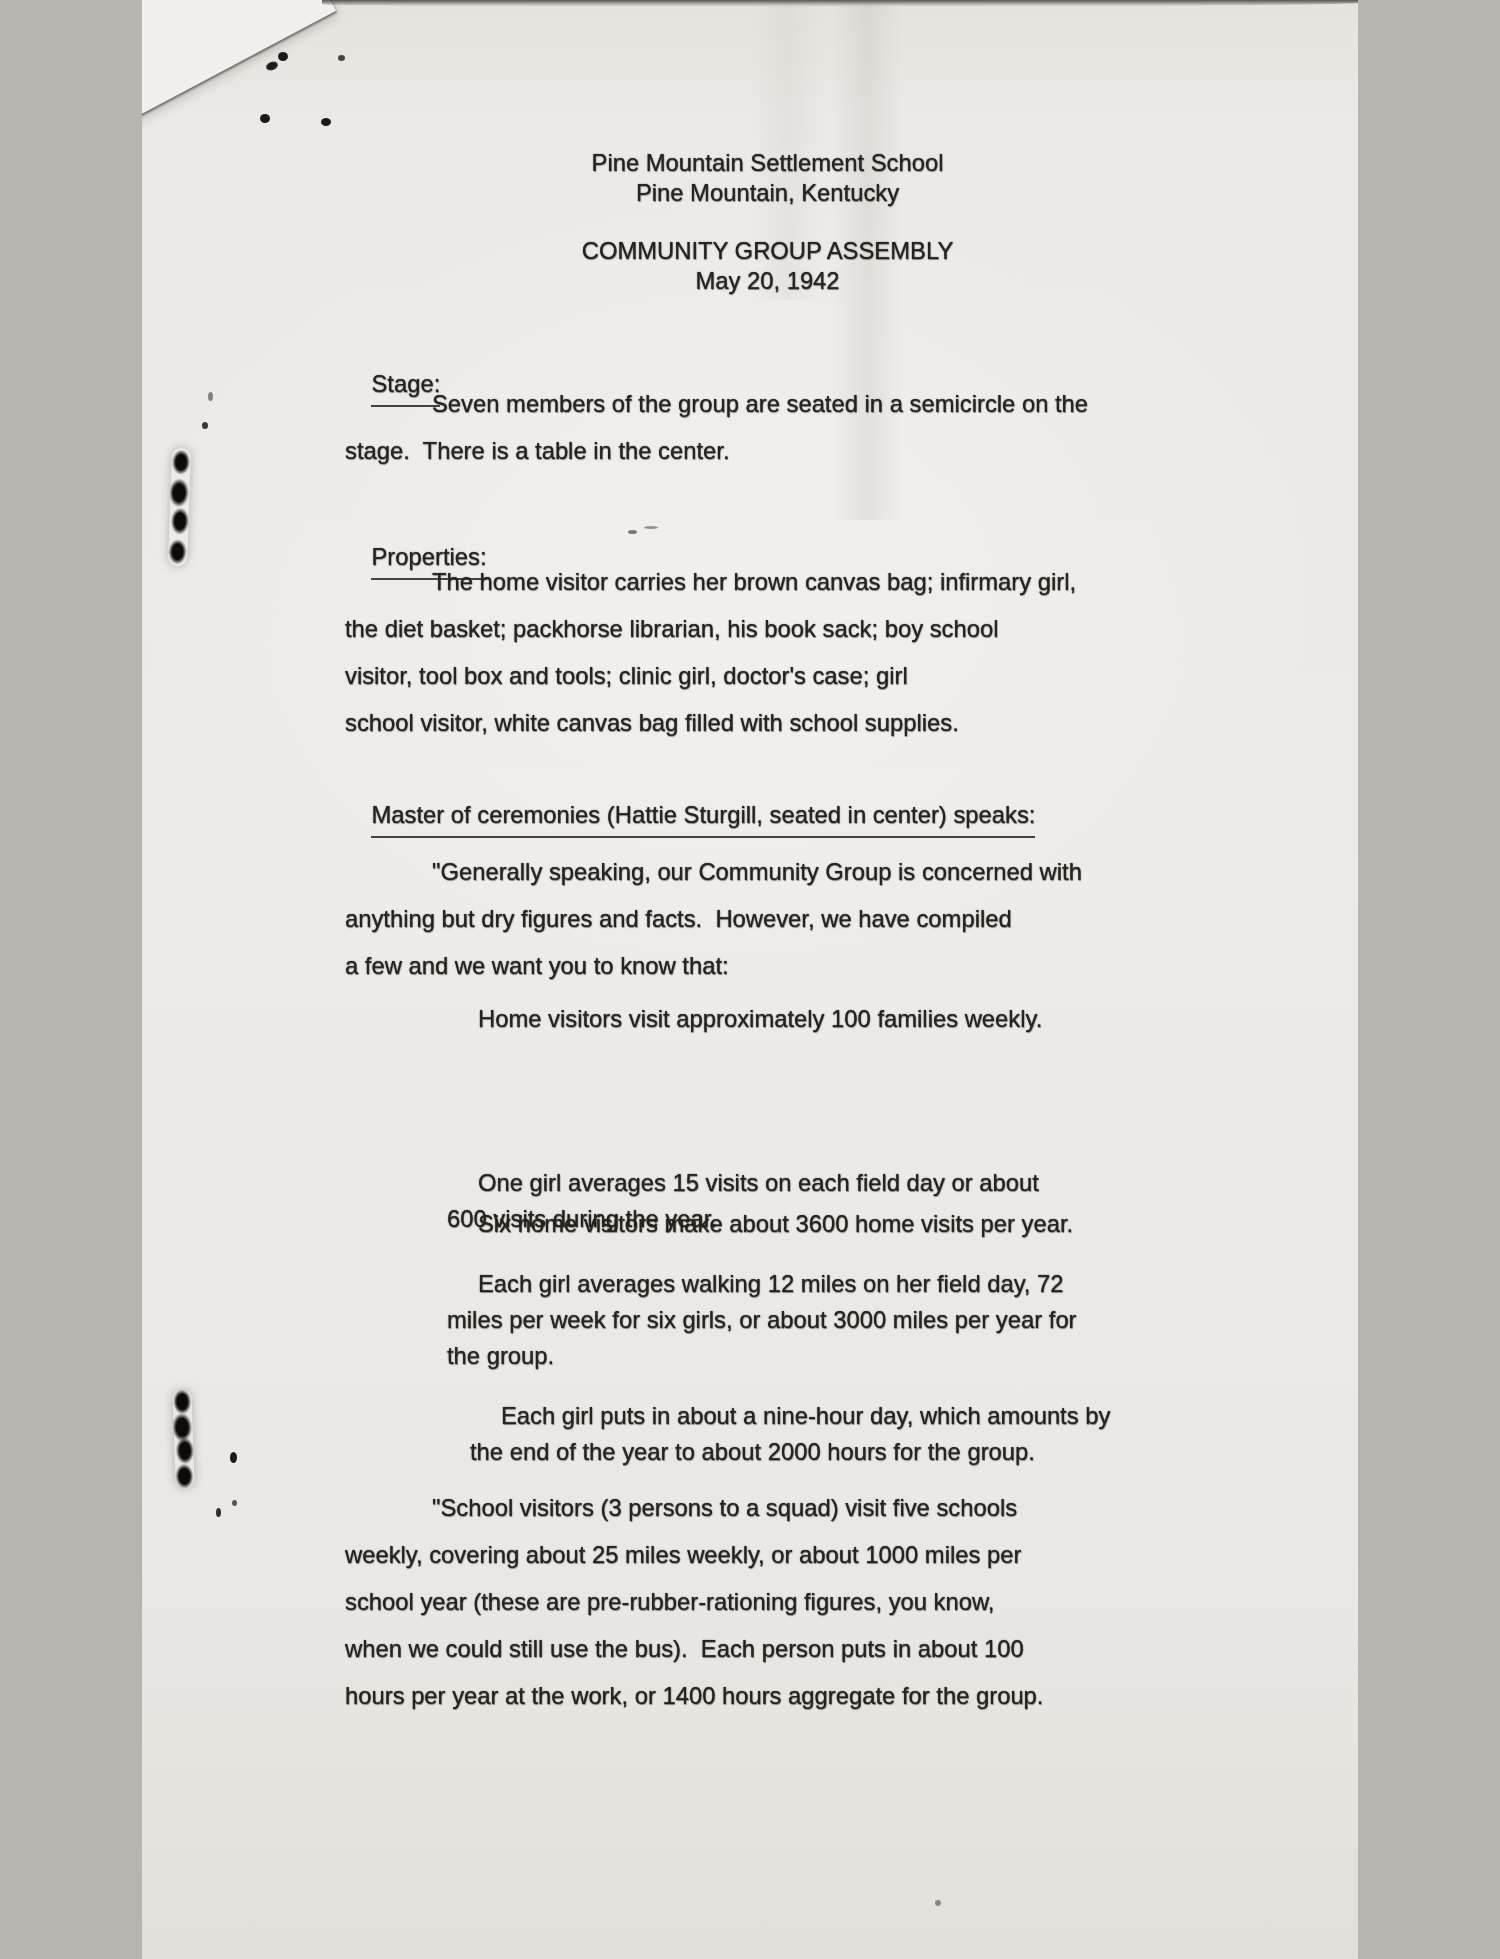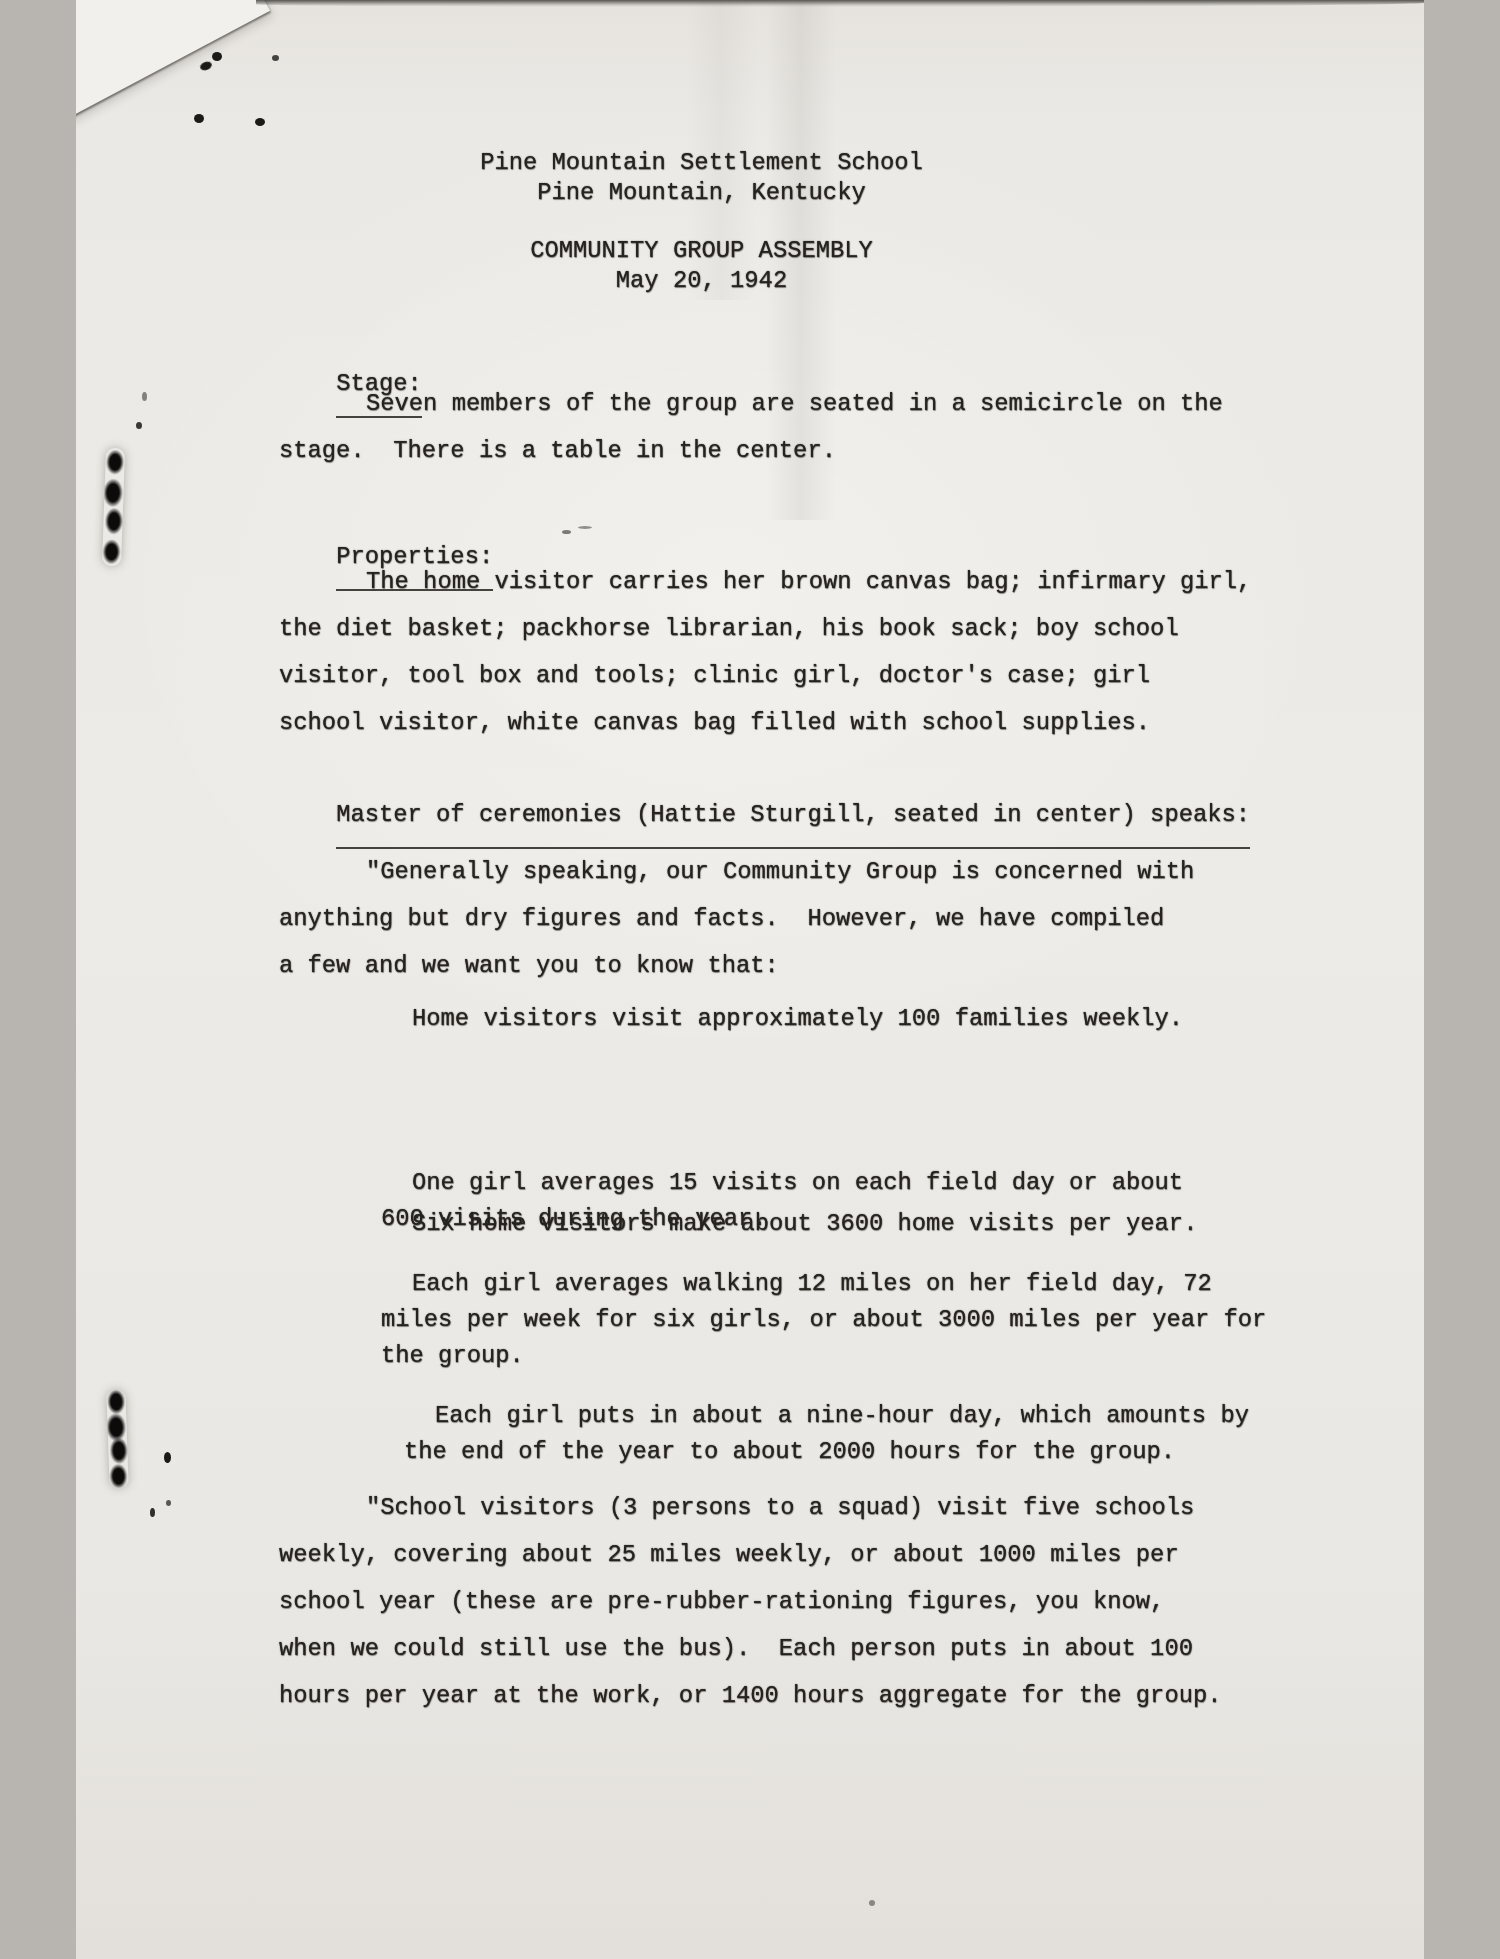--- a/index.html
+++ b/index.html
@@ -2,44 +2,44 @@
 <html><head>
 <meta charset="utf-8">
 <style>
   html, body {
     margin: 0;
     padding: 0;
     background: #b8b5b0;
   }
   .page {
     position: relative;
-    width: 1348px;
+    width: 1216px;
     height: 1959px;
     margin: 0 auto;
     overflow: hidden;
     background:
       radial-gradient(ellipse 900px 700px at 48% 30%, rgba(255,255,255,0.30), rgba(255,255,255,0) 70%),
       linear-gradient(180deg, #e6e3de 0%, #ebe9e5 6%, #edebe7 45%, #eae8e4 80%, #e3e0db 100%),
       linear-gradient(90deg, #dcd9d3 0%, #e9e7e3 3%, #edebe7 50%, #e9e7e3 97%, #ded8d2 100%);
     background-color: #e9e7e3;
-    font-family: Liberation Mono, monospace;
+    font-family: Liberation Sans, sans-serif;
     color: #26231f;
   }
   .typed {
     position: absolute;
     font-size: 23.8px;
     white-space: pre-wrap;
     color: #26231f;
     text-shadow: 0 0 1.2px rgba(40,36,30,0.85), 0.5px 0.5px 0.8px rgba(40,36,30,0.45);
   }
   .header-block { line-height: 30px; text-align: center; }
   .heading { line-height: 32px; }
   .heading .u {
     border-bottom: 2.5px solid rgba(40,36,30,0.85);
-    padding-bottom: 19px;
+    padding-bottom: 8px;
   }
   .para-double { line-height: 47px; text-indent: 87px; width: 1060px; }
   .stat { line-height: 36px; text-indent: 31px; width: 920px; }
 
   
   .artifact { position: absolute; pointer-events: none; }
   .top-edge {
     top: 0; left: 180px; right: 0; height: 7px;
     background: linear-gradient(180deg, rgba(40,38,34,0.75), rgba(40,38,34,0.15) 70%, transparent);
     border-radius: 0 0 60% 40%;

